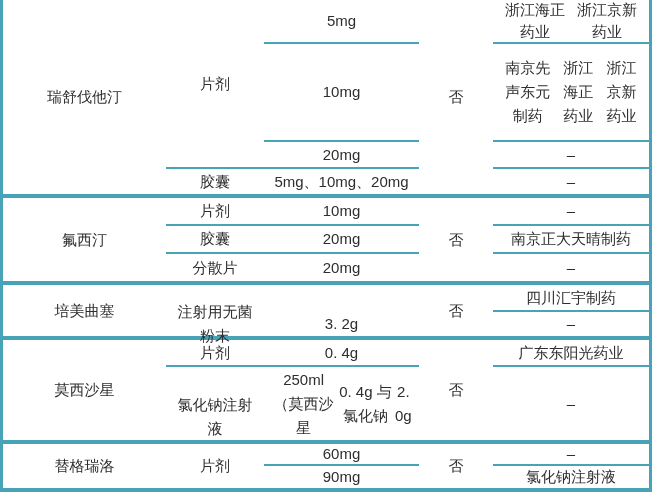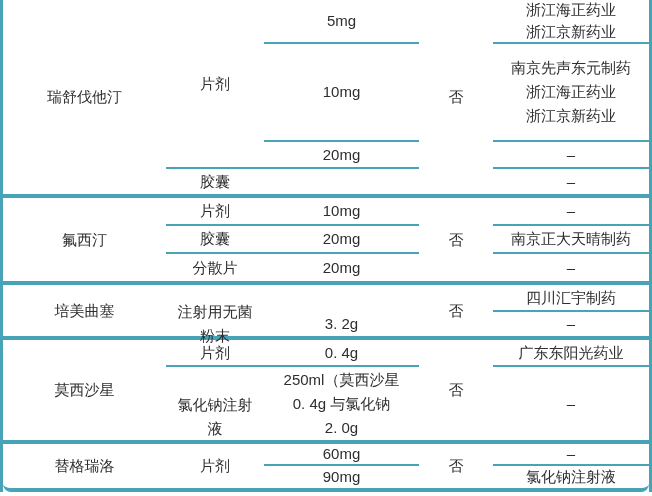--- a/index.html
+++ b/index.html
@@ -16,52 +16,53 @@
     display:grid;
     grid-template-columns:163px 98px 155px 74px 156px;
     border-bottom:4px solid #49a3b6;
     box-sizing:border-box;
   }
   .c{
     display:flex;align-items:center;justify-content:center;
     text-align:center;font-size:15px;line-height:20px;
     box-sizing:border-box;padding:0 6px;
   }
-  .col{flex-direction:column;justify-content:center;}
+  .col{flex-direction:row;justify-content:center;}
   .bb{border-bottom:2px solid #49a3b6;}
   .wrap{padding:0 10px;line-height:24px;margin-top:26px;}
   .lh24{line-height:24px;}
   .lh22{line-height:22px;}
   .watermark{
     position:absolute;left:136px;top:242px;z-index:5;
     font-size:70px;font-weight:bold;letter-spacing:1px;
     color:#ed9b5e;opacity:0.42;pointer-events:none;white-space:nowrap;
   }
   
   .s1{grid-template-rows:44px 98px 27px 25px;}
   .s2{grid-template-rows:28px 28px 27px;}
   .s3{grid-template-rows:27px 24px;}
   .s4{grid-template-rows:27px 73px;}
-  .s5{grid-template-rows:22px 22px;border-radius:8px;}
+  .s5{grid-template-rows:22px 22px;}
 </style>
 </head>
 <body>
 
 <div class="page">
 
 
   <div class="tbl">
 
     <div class="section s1">
       <div class="c" style="grid-area:1/1/5/2">瑞舒伐他汀</div>
       <div class="c bb" style="grid-area:1/2/4/3">片剂</div>
       <div class="c" style="grid-area:4/2/5/3">胶囊</div>
       <div class="c bb" style="grid-area:1/3/2/4">5mg</div>
       <div class="c bb" style="grid-area:2/3/3/4">10mg</div>
       <div class="c bb" style="grid-area:3/3/4/4">20mg</div>
+      <div class="c" style="grid-area:4/3/5/4">5mg、10mg、20mg</div>
       <div class="c" style="grid-area:1/4/5/5">否</div>
       <div class="c col bb lh22" style="grid-area:1/5/2/6">
         <div>浙江海正药业</div>
         <div>浙江京新药业</div>
       </div>
       <div class="c col bb lh24" style="grid-area:2/5/3/6">
         <div>南京先声东元制药</div>
         <div>浙江海正药业</div>
         <div>浙江京新药业</div>
       </div>

